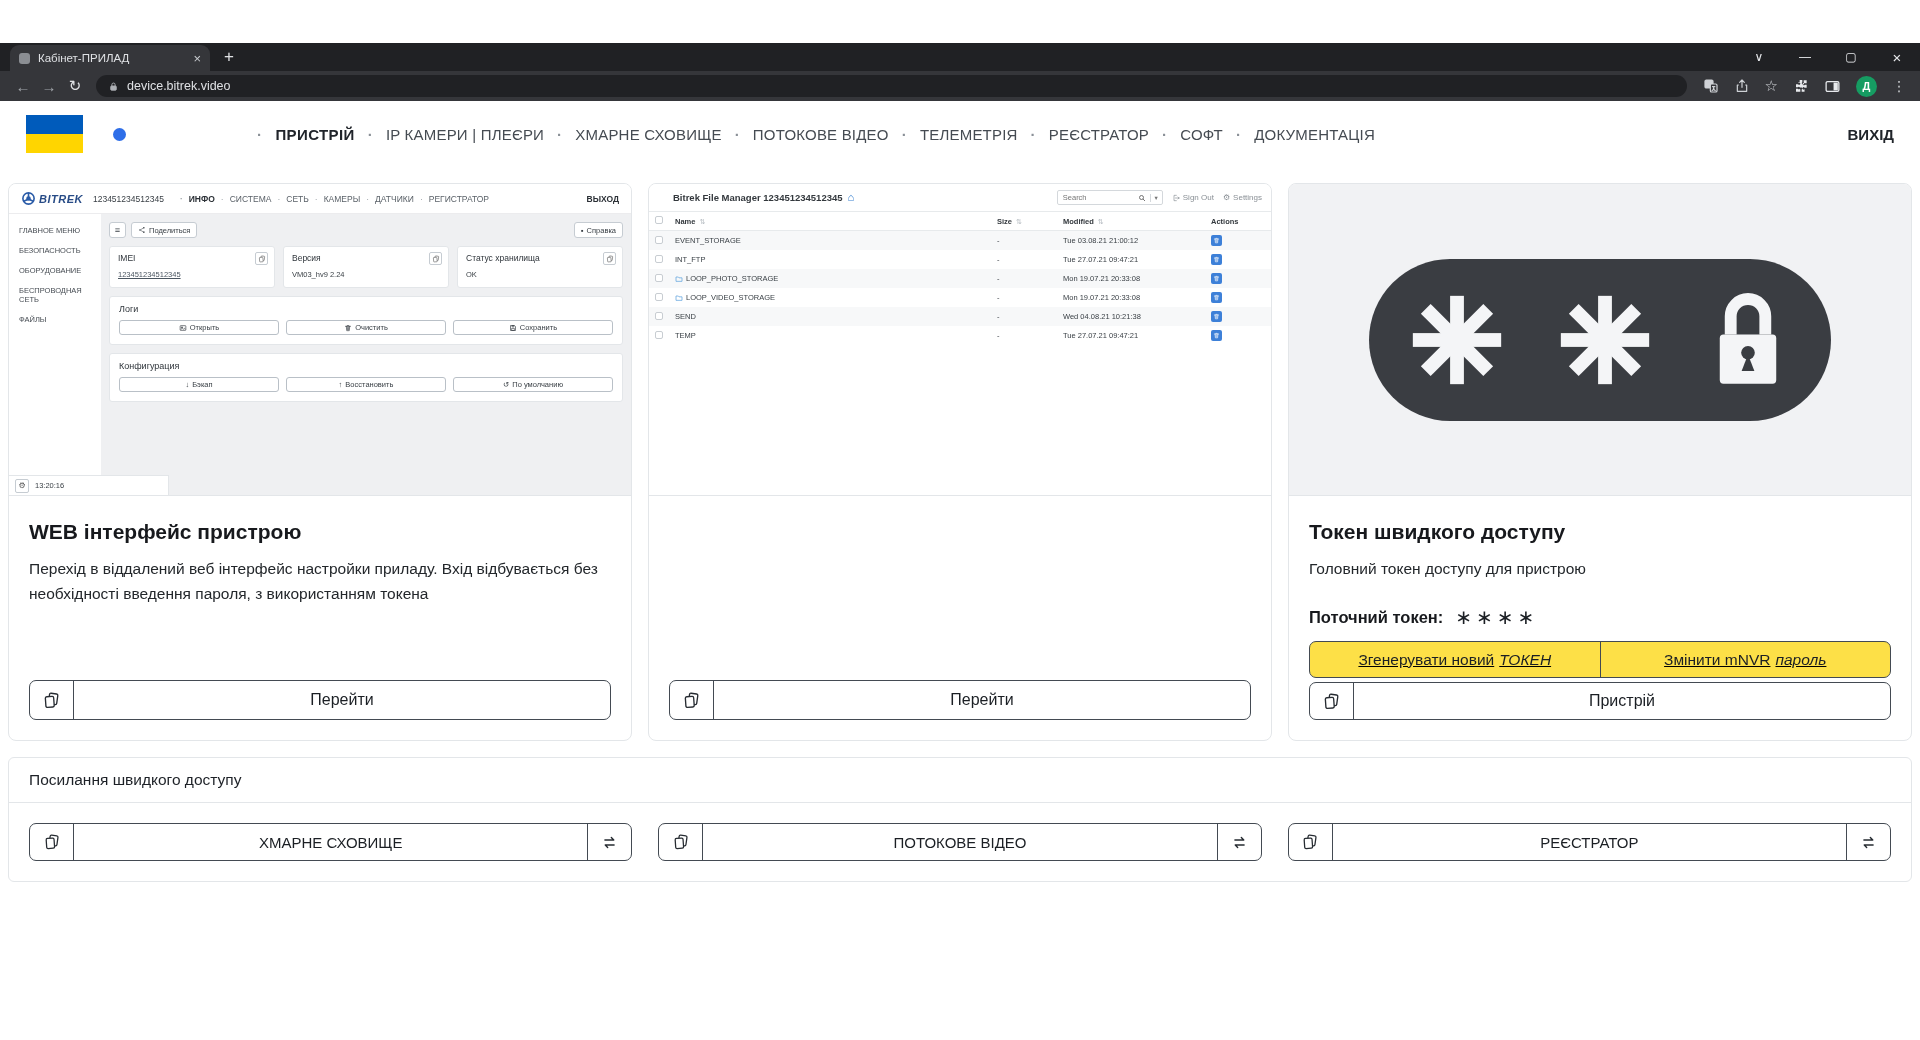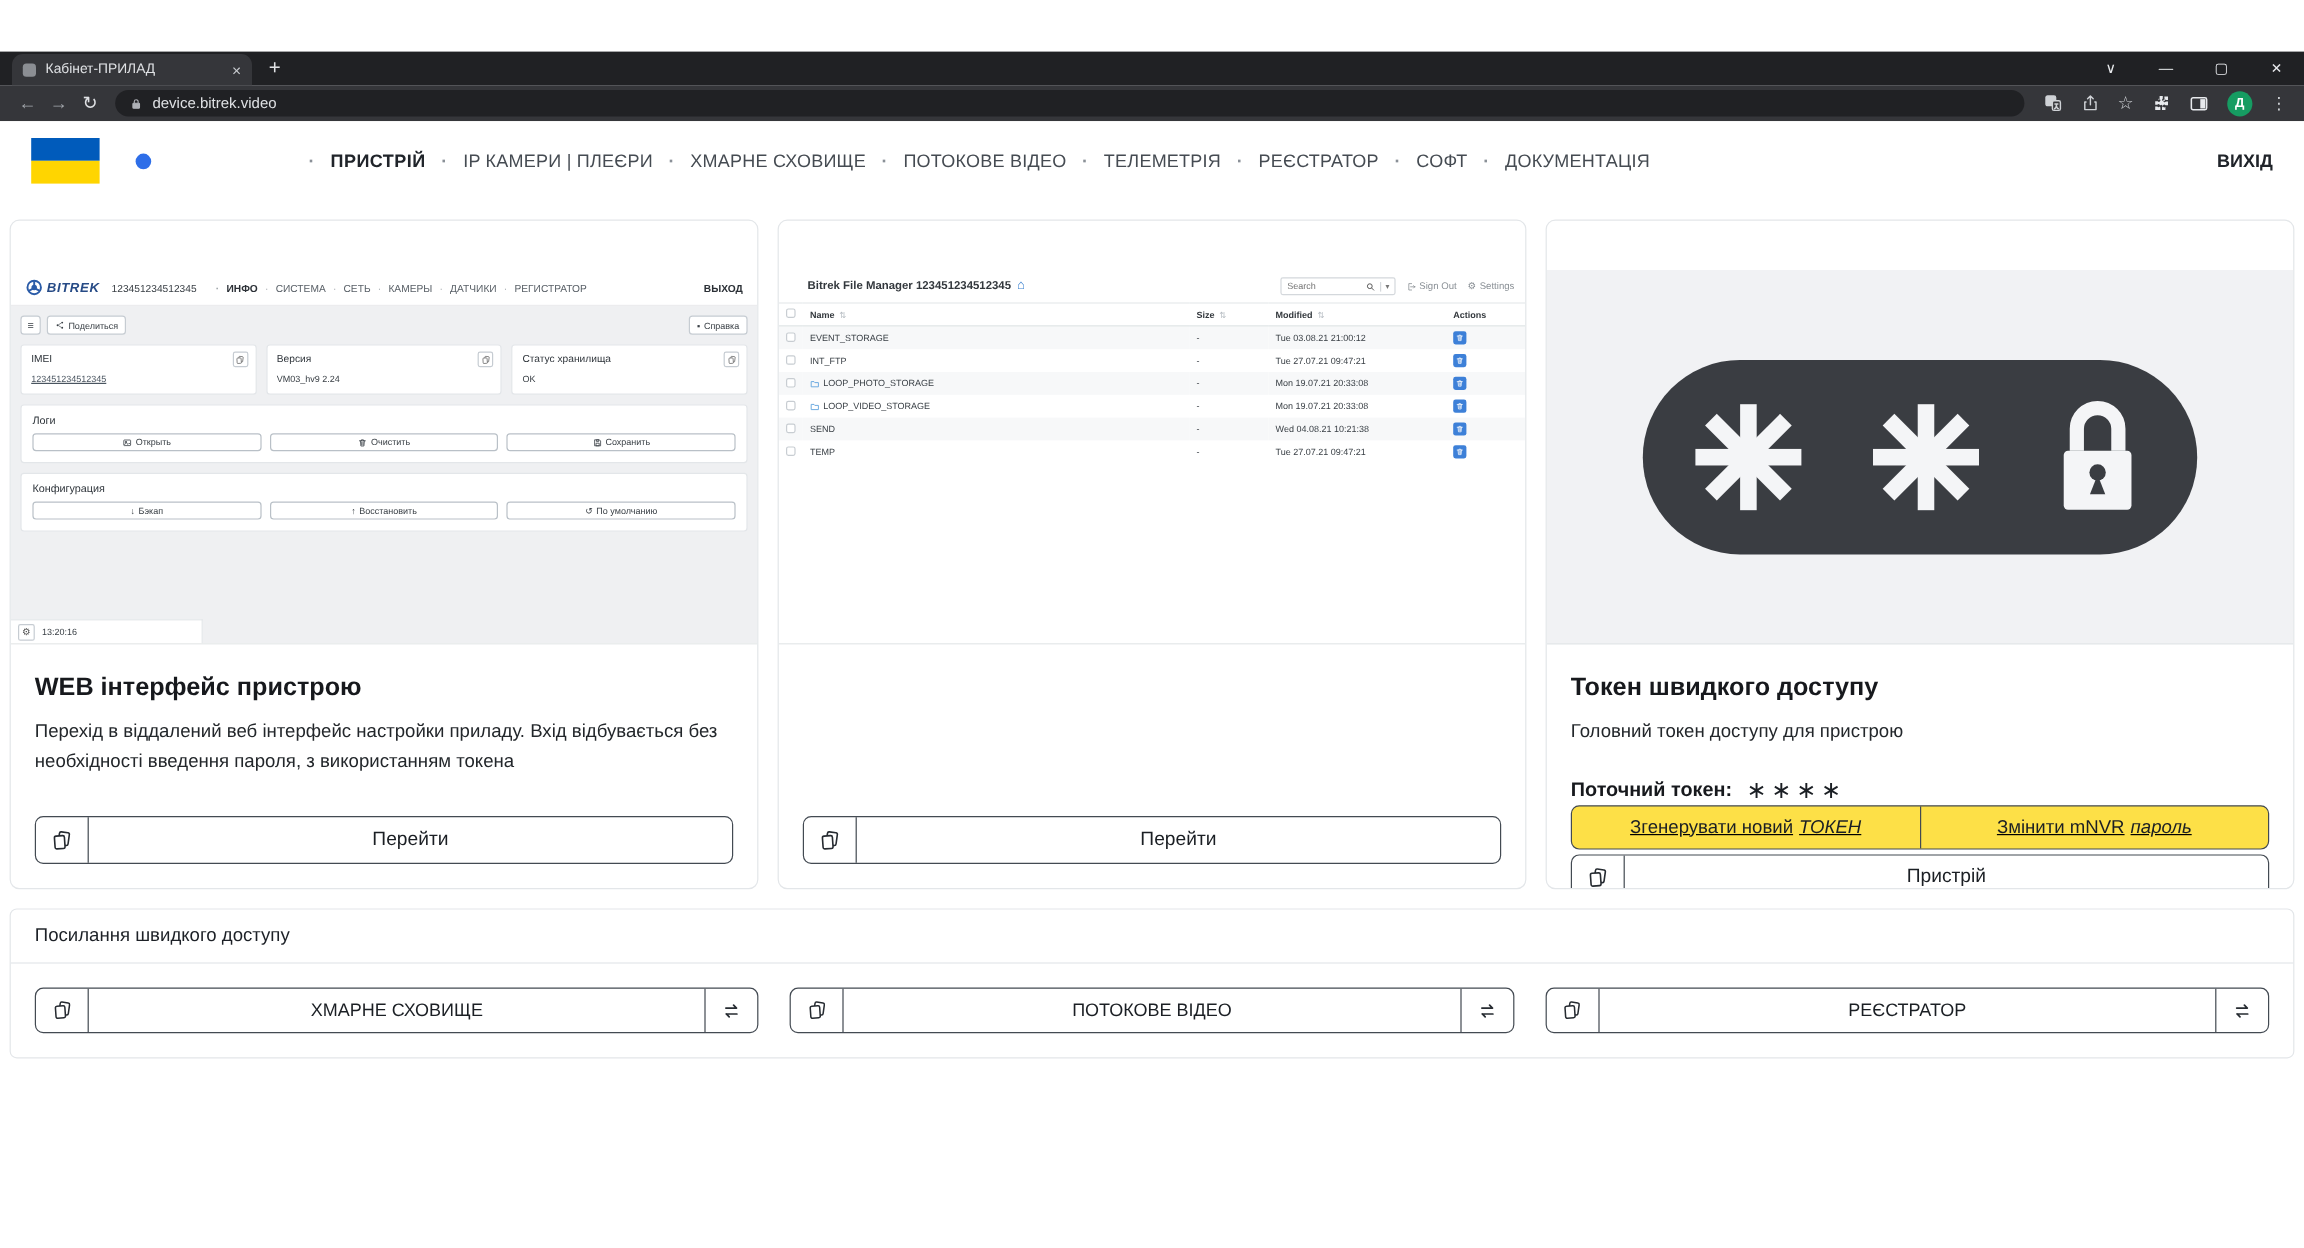--- a/index.html
+++ b/index.html
@@ -36,21 +36,21 @@
   .main-nav { display:flex; align-items:center; margin-left:118px; }
   .nav-item { font-size:15px; color:#454b52; letter-spacing:.2px; cursor:pointer; display:flex; align-items:center; }
   .nav-item::before { content:"·"; color:#8a9097; margin:0 13px; font-weight:700; }
   .nav-item.active { font-weight:700; color:#20242a; letter-spacing:.4px; }
   .site-logout { margin-left:auto; font-size:15px; font-weight:700; color:#20242a; cursor:pointer; }
 
   
   .cards-row { display:grid; grid-template-columns:1fr 1fr 1fr; gap:16px; padding:16px 8px 0; }
   .card { height:558px; border:1px solid #e3e6e9; border-radius:8px; background:#fff;
     display:flex; flex-direction:column; overflow:hidden; }
-  .preview { height:312px; border-bottom:1px solid #e3e6e9; overflow:hidden; flex-shrink:0; position:relative;margin-top:41px; }
+  .preview { height:312px; border-bottom:1px solid #e3e6e9; overflow:hidden; flex-shrink:0; position:relative; }
   .card-body { padding:14px 20px 0; }
   .card-title { font-size:21px; font-weight:600; color:#17191d; margin:10px 0 12px; }
   .card-desc { font-size:15.5px; line-height:1.62; color:#23272b; max-width:570px; }
   .card-bottom { margin-top:auto; padding:0 20px 20px; }
 
   .split-btn { display:flex; align-items:stretch; height:40px; border:1.6px solid #434a52;
     border-radius:7px; background:#fff; cursor:pointer; }
   .sb-icon { width:44px; display:flex; align-items:center; justify-content:center;
     border-right:1.6px solid #434a52; color:#262b31; }
   .sb-icon.right { border-right:none; border-left:1.6px solid #434a52; }
@@ -119,21 +119,21 @@
   .gear-btn { width:14px; height:14px; border:1px solid #c6ccd2; border-radius:2px;
     display:flex; align-items:center; justify-content:center; font-size:8px; color:#555; }
   .dev-time { font-size:7.5px; color:#3a4046; }
 
   
   .fm { height:100%; background:#fff; display:flex; flex-direction:column; }
   .fm-head { display:flex; align-items:center; gap:5px; padding:6px 9px; flex-shrink:0; }
   .fm-title { font-size:9.5px; font-weight:700; color:#33383d;padding-left:15px; }
   .fm-home { color:#3b82d0; font-size:11px; line-height:1; }
   .fm-right { margin-left:auto; display:flex; align-items:center; gap:9px; }
-  .fm-search { width:96px; height:15px; border:1px solid #d4d8dc; border-radius:2px;
+  .fm-search { width:106px; height:15px; border:1px solid #d4d8dc; border-radius:2px;
     display:flex; align-items:center; background:#fff; }
   .fm-search input { flex:1; min-width:0; border:0; outline:0; background:transparent;
     font-size:7.5px; padding:0 5px; color:#555; font-family:inherit; }
   .fm-search .mag { padding:0 4px; color:#555; display:flex; }
   .fm-search .caret { border-left:1px solid #d4d8dc; padding:0 4px; font-size:6.5px; color:#777; }
   .fm-link { display:flex; align-items:center; gap:3px; font-size:8px; color:#8a9096; }
   .fm-table { width:100%; border-collapse:collapse; font-size:7.5px; color:#3a4046; table-layout:fixed; }
   .fm-table th { border-top:1px solid #e7eaec; border-bottom:1px solid #e7eaec; text-align:left;
     padding:4px 6px; font-size:7.5px; color:#33383d; }
   .fm-table td { padding:4px 6px; }
@@ -335,20 +335,27 @@
             <span class="mi active">ИНФО</span>
             <span class="mi">СИСТЕМА</span>
             <span class="mi">СЕТЬ</span>
             <span class="mi">КАМЕРЫ</span>
             <span class="mi">ДАТЧИКИ</span>
             <span class="mi">РЕГИСТРАТОР</span>
           </span>
           <span class="dev-exit">ВЫХОД</span>
         </div>
         <div class="dev-body">
+          <div class="dev-side">
+            <span>ГЛАВНОЕ МЕНЮ</span>
+            <span>БЕЗОПАСНОСТЬ</span>
+            <span>ОБОРУДОВАНИЕ</span>
+            <span>БЕСПРОВОДНАЯ СЕТЬ</span>
+            <span>ФАЙЛЫ</span>
+          </div>
           <div class="dev-main">
             <div class="dev-toolbar">
               <span class="dbtn sq">≡</span>
               <span class="dbtn">
                 <svg class="ic" width="8" height="8">
                     <use href="#i-share"></use>
                   </svg>
                 <span>Поделиться</span>
               </span>
               <span class="dbtn dev-help">

